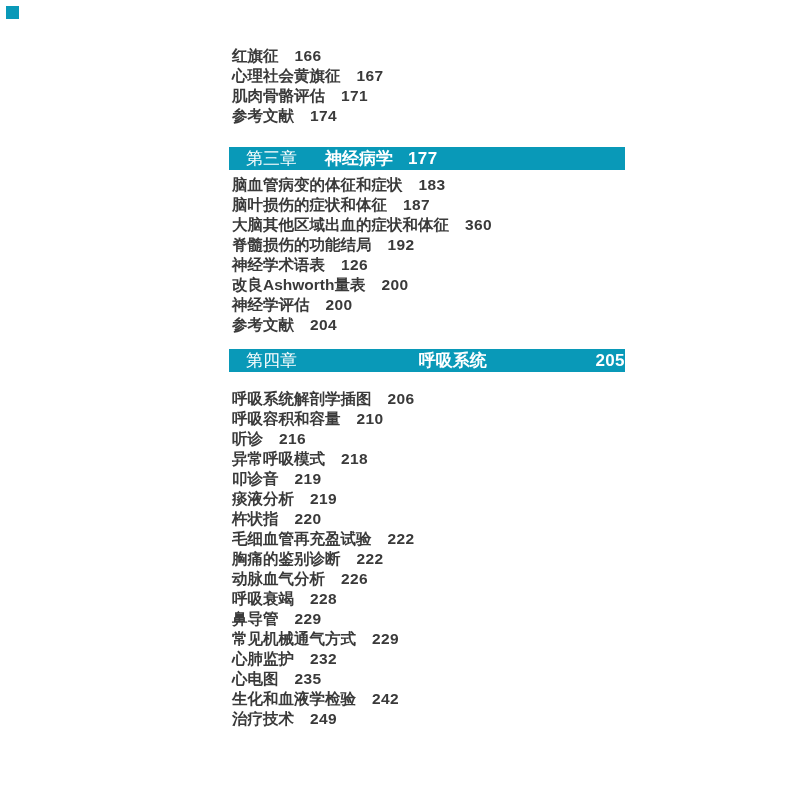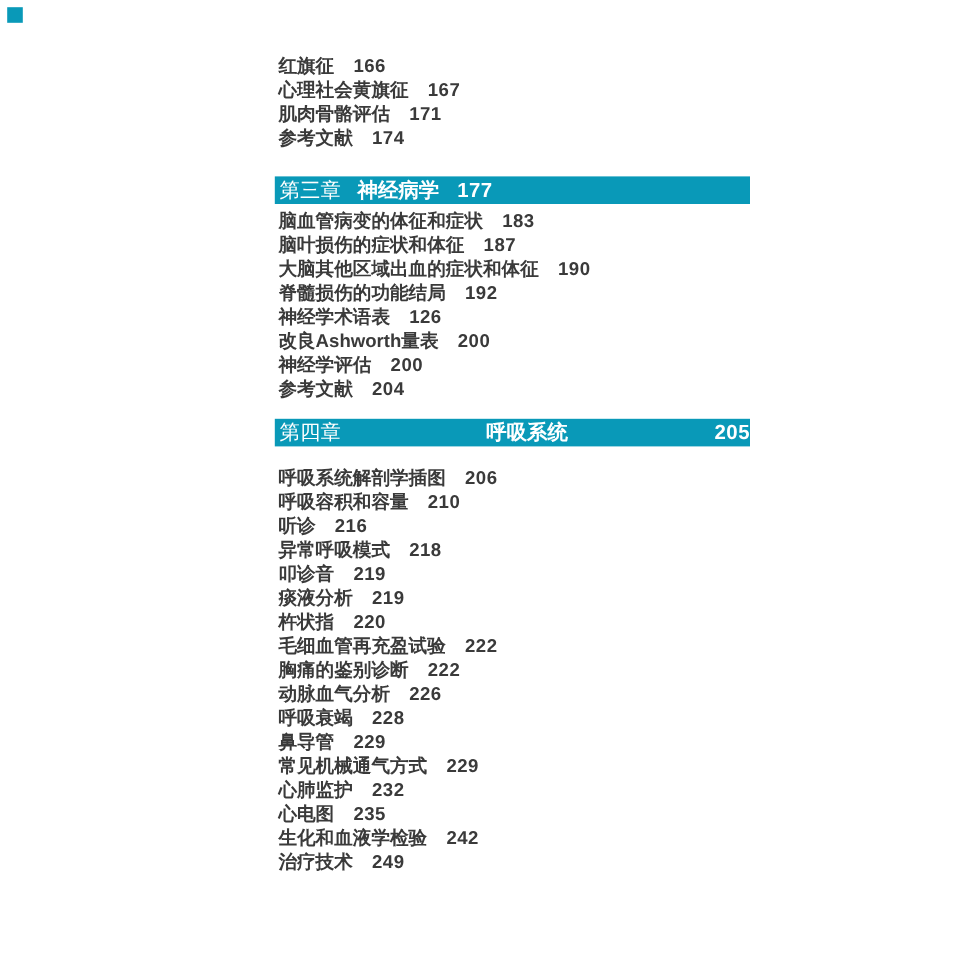--- a/index.html
+++ b/index.html
@@ -27,27 +27,27 @@
     }
     .entry{
       font-size:15.5px;line-height:20px;
       color:var(--text);font-weight:700;
       white-space:nowrap;
     }
     .entry .pg{margin-left:16px;letter-spacing:0.4px;}
     .chapter-header{
       display:flex;align-items:center;
       background:var(--accent);color:#ffffff;
-      height:23px;padding-left:4px;box-sizing:border-box;
+      height:23px;padding-left:17px;box-sizing:border-box;
       font-size:17px;line-height:23px;white-space:nowrap;
     }
     .chapter-header.ch-0{margin-top:21px;}
     .chapter-header.ch-1{margin-top:14px;justify-content:space-between;}
     .chapter-header .ch-label{font-weight:400;}
-    .chapter-header .ch-title{font-weight:700;margin-left:14px;}
+    .chapter-header .ch-title{font-weight:700;margin-left:28px;}
     .chapter-header .ch-page{font-weight:700;margin-left:15px;letter-spacing:0.4px;}
     .chapter-entries.ch-0{margin-top:5px;}
     .chapter-entries.ch-1{margin-top:17px;}
   </style>
 </head>
 <body>
 
 <div class="corner-marker"></div>
 
 <div class="content">
@@ -59,21 +59,21 @@
     </ul>
   <div id="chapters">
       <div class="chapter-header ch-0">
         <span class="ch-label">第三章</span>
         <span class="ch-title">神经病学</span>
         <span class="ch-page">177</span>
       </div>
       <ul class="entry-list chapter-entries ch-0">
         <li class="entry"><span class="t">脑血管病变的体征和症状</span><span class="pg">183</span></li>
         <li class="entry"><span class="t">脑叶损伤的症状和体征</span><span class="pg">187</span></li>
-        <li class="entry"><span class="t">大脑其他区域出血的症状和体征</span><span class="pg">190</span></li>
+        <li class="entry"><span class="t">大脑其他区域出血的症状和体征</span><span class="pg">360</span></li>
         <li class="entry"><span class="t">脊髓损伤的功能结局</span><span class="pg">192</span></li>
         <li class="entry"><span class="t">神经学术语表</span><span class="pg">126</span></li>
         <li class="entry"><span class="t">改良Ashworth量表</span><span class="pg">200</span></li>
         <li class="entry"><span class="t">神经学评估</span><span class="pg">200</span></li>
         <li class="entry"><span class="t">参考文献</span><span class="pg">204</span></li>
       </ul>
       <div class="chapter-header ch-1">
         <span class="ch-label">第四章</span>
         <span class="ch-title">呼吸系统</span>
         <span class="ch-page">205</span>

